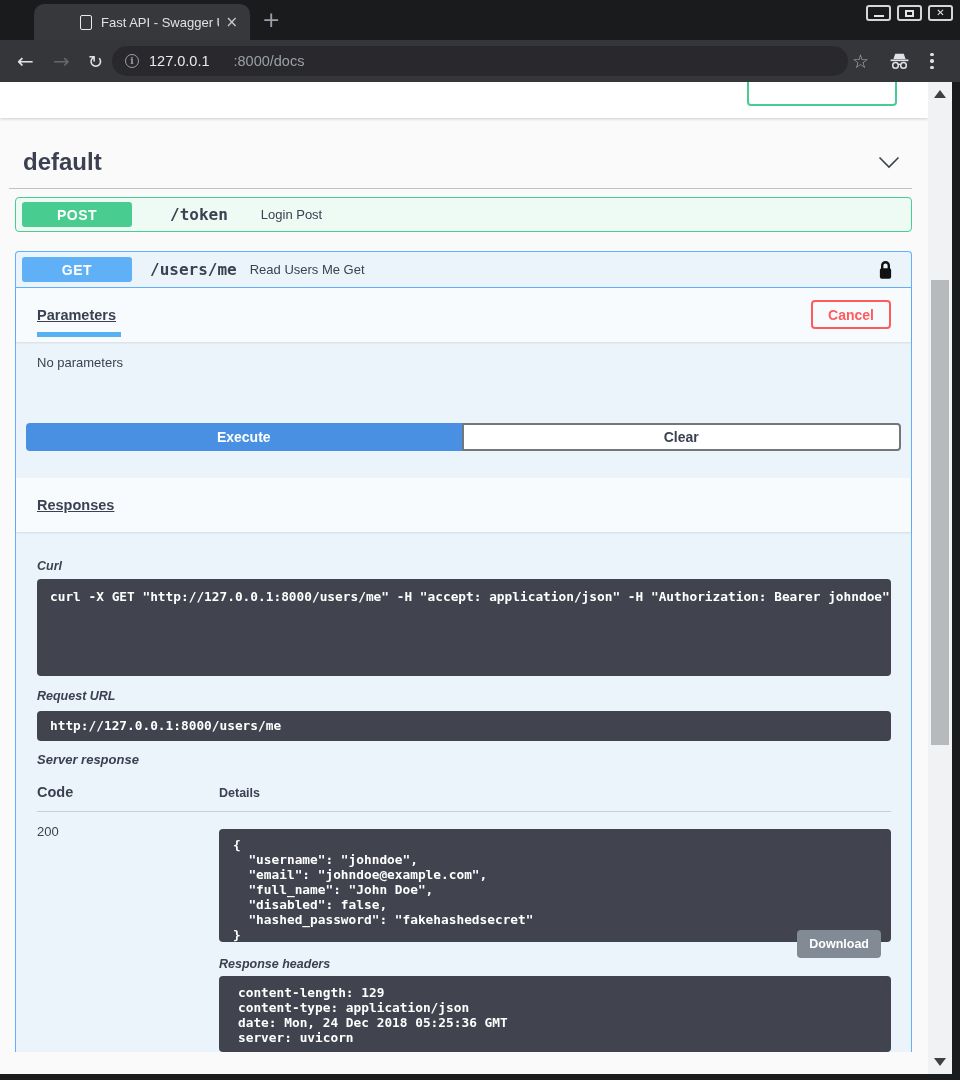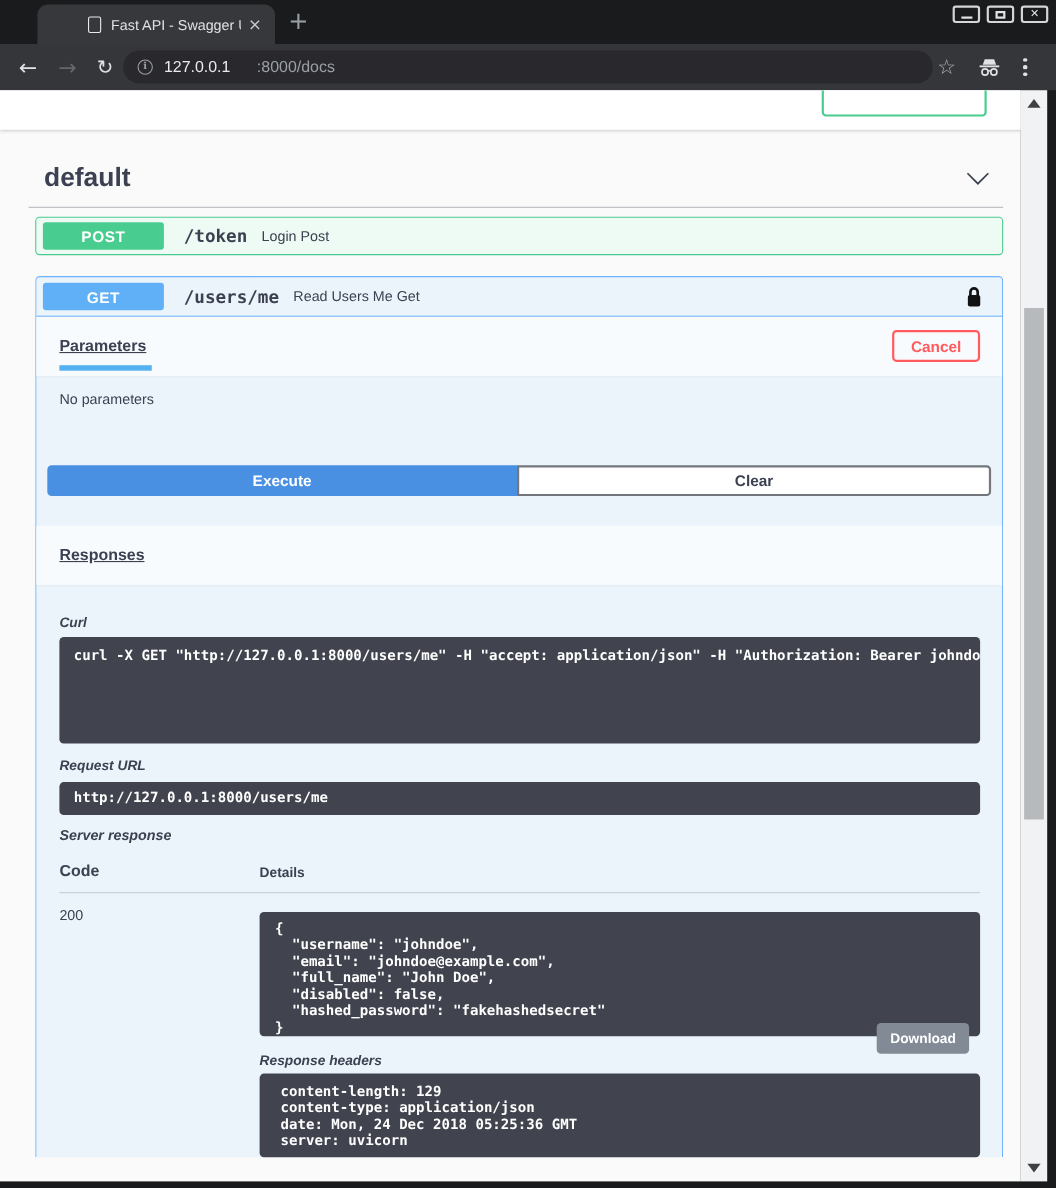--- a/index.html
+++ b/index.html
@@ -43,26 +43,26 @@
   .incog { left:889px; }
   .menu-dots { left:930px; flex-direction:column; justify-content:center; gap:3px; }
   .menu-dots i { width:3.5px; height:3.5px; border-radius:50%; background:#dee1e5; display:block; }
 
   
   .content { position:absolute; top:82px; left:0; width:928px; height:992px; background:#fafafa; overflow:hidden; }
   .scheme-strip { position:relative; height:36px; background:#ffffff; box-shadow:0 1px 3px rgba(0,0,0,.18); overflow:hidden; }
   .auth-partial { position:absolute; left:747px; top:-12px; width:150px; height:36px; background:#fff;
                   border:2px solid #49cc90; border-radius:4px; }
 
-  .swagger { padding:0 16px 0 32px; color:#3b4151; }
+  .swagger { padding:0 16px 0 15px; color:#3b4151; }
   .tag-row { margin-left:-6px; margin-top:30px; padding:0 12px 12px 14px;
              border-bottom:1px solid rgba(59,65,81,.3);
              display:flex; align-items:center; justify-content:space-between; }
   .tag-title { font-size:24px; font-weight:bold; line-height:28px; }
-  .opblock { border-radius:4px; }
+  .opblock { border-radius:4px;gap:20px; }
   .opblock-post { margin-top:8px; height:35px; background:#eefaf4; border:1px solid #49cc90;
                   display:flex; align-items:center; }
   .opblock-get { margin-top:19px; background:#ecf4fb; border:1px solid #61affe; border-bottom:none;
                  border-radius:4px 4px 0 0; }
   .op-summary { height:36px; display:flex; align-items:center; }
   .get-summary { border-bottom:1px solid #61affe; }
   .method-badge { width:110px; height:25px; margin-left:6px; border-radius:3px; color:#fff;
                   font-size:14px; font-weight:bold; letter-spacing:.5px;
                   display:flex; align-items:center; justify-content:center; flex:0 0 auto; }
   .badge-post { background:#49cc90; }

